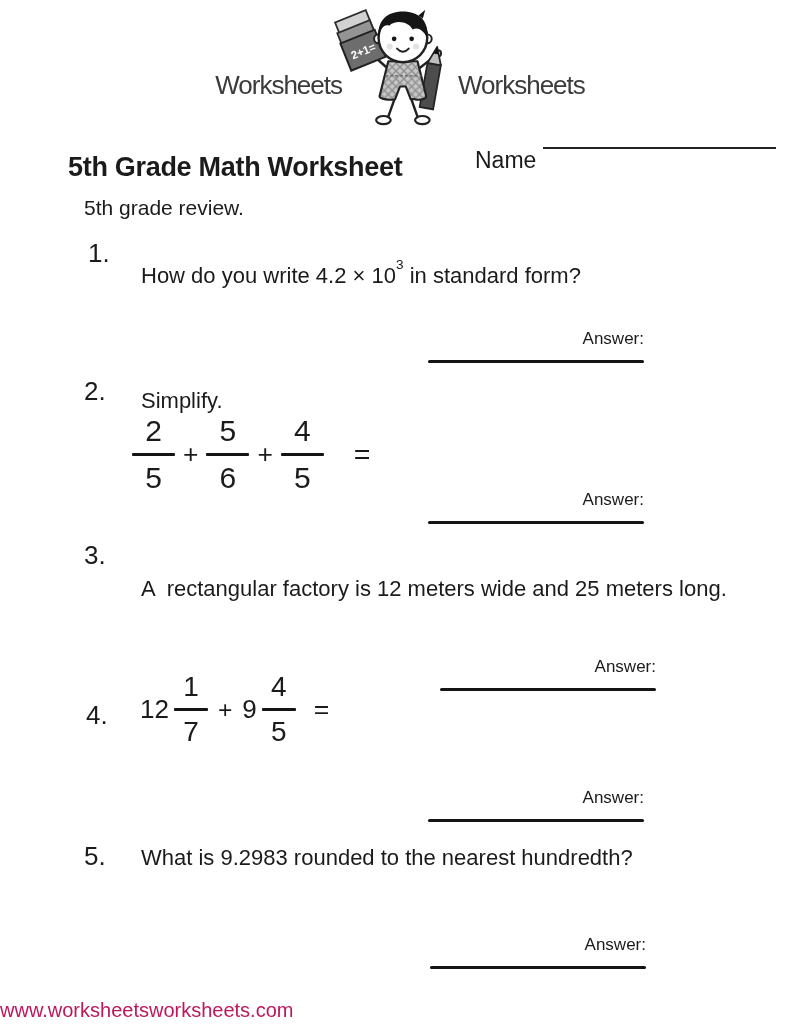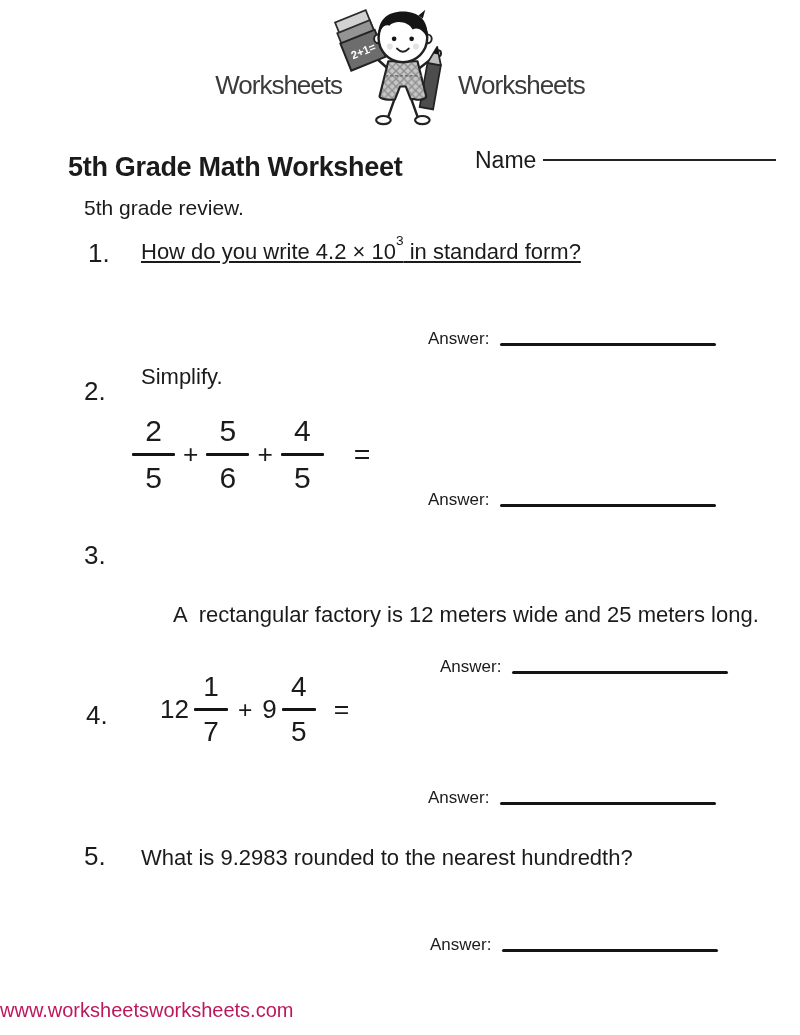--- a/index.html
+++ b/index.html
@@ -28,44 +28,44 @@
   .logo-word.right { margin-left:-14px; }
   .boy-svg { width:146px; height:124px; flex:0 0 auto; }
 
   
   .title {
     position:absolute; left:68px; top:152px;
     font-size:27px; font-weight:bold; letter-spacing:-0.3px;
   }
   .name-row {
     position:absolute; left:475px; top:147px;
-    display:flex; align-items:center; gap:7px; font-size:23px;
+    display:flex; align-items:flex-start; gap:7px; font-size:23px;
   }
   .name-line {
     width:233px; height:0; border-bottom:2px solid #222;
     margin-bottom:1px;
   }
   .subtitle { position:absolute; left:84px; top:196px; font-size:21px; }
 
   
   .qnum  { position:absolute; font-size:26px; }
   .qtext { position:absolute; left:141px; font-size:22px; line-height:29px; white-space:pre-wrap; }
   sup.exp { font-size:0.62em; position:relative; top:-0.45em; }
 
   
-  .answer { position:absolute; display:flex; align-items:flex-end; gap:11px; font-size:17px; }
+  .answer { position:absolute; display:flex; align-items:flex-end; gap:11px; font-size:17px;flex-direction:column; }
   .answer-line {
     width:216px; height:3px; background:#141414; border-radius:2px;
     margin-bottom:3px;
   }
 
   
   .expr { position:absolute; display:flex; align-items:center; }
   .expr-q2 { left:132px; top:416px; font-size:30px; }
-  .expr-q4 { left:140px; top:673px; font-size:28px;margin-left:20px; }
+  .expr-q4 { left:140px; top:673px; font-size:28px; }
   .frac { display:inline-flex; flex-direction:column; align-items:center; line-height:1; }
   .frac .fnum { padding-bottom:7px; }
   .frac .fden { padding-top:7px; }
   .fbar { height:3px; background:#141414; border-radius:1px; }
   .expr-q2 .fbar { width:43px; }
   .expr-q4 .fbar { width:34px; }
   .op  { font-size:0.88em; margin:0 8px; }
   .eq  { font-size:0.95em; margin-left:30px; }
   .expr-q4 .op { margin:0 10px; }
   .expr-q4 .eq { margin-left:18px; }
@@ -143,29 +143,29 @@
   <h1 class="title">5th Grade Math Worksheet</h1>
 
   <div class="name-row">
     <span>Name</span>
     <span class="name-line"></span>
   </div>
 
   <div class="subtitle">5th grade review.</div>
 
   <div class="qnum" style="left:88px; top:238px;">1.</div>
-  <div class="qtext" style="top:232px;text-decoration:underline;"><span>How do you write 4.2 × 10</span><sup class="exp">3</sup><span> in standard form?</span></div>
+  <div class="qtext" style="top:256px;"><span>How do you write 4.2 × 10</span><sup class="exp">3</sup><span> in standard form?</span></div>
 
   <div class="answer" style="left:428px; top:329px;">
     <span>Answer:</span>
     <span class="answer-line"></span>
   </div>
 
   <div class="qnum" style="left:84px; top:376px;">2.</div>
-  <div class="qtext" style="top:362px;">Simplify.</div>
+  <div class="qtext" style="top:386px;">Simplify.</div>
 
   <div class="expr expr-q2">
     <span class="frac">
       <span class="fnum">2</span>
       <span class="fbar"></span>
       <span class="fden">5</span>
     </span>
     <span class="op">+</span>
     <span class="frac">
       <span class="fnum">5</span>
@@ -180,21 +180,21 @@
     </span>
     <span class="eq">=</span>
   </div>
 
   <div class="answer" style="left:428px; top:490px;">
     <span>Answer:</span>
     <span class="answer-line"></span>
   </div>
 
   <div class="qnum" style="left:84px; top:540px;">3.</div>
-  <div class="qtext" style="top:542px;margin-left:32px;">
+  <div class="qtext" style="top:516px;">
     <div>A  rectangular factory is 12 meters wide and 25 meters long.</div>
   </div>
 
   <div class="answer" style="left:440px; top:657px;">
     <span>Answer:</span>
     <span class="answer-line"></span>
   </div>
 
   <div class="qnum" style="left:86px; top:700px;">4.</div>
 

